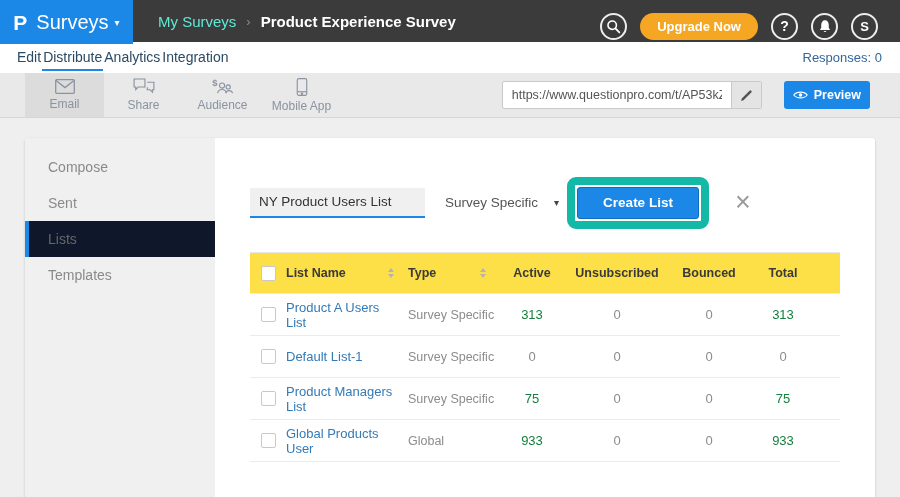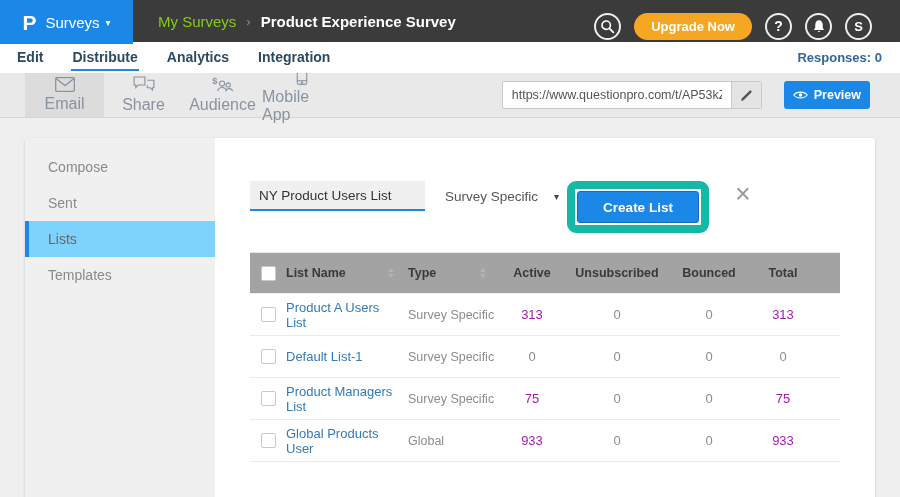--- a/index.html
+++ b/index.html
@@ -6,78 +6,78 @@
   html,body { margin:0; padding:0; }
   body {
     width:900px; height:497px; overflow:hidden;
     font-family:"Liberation Sans", sans-serif;
     background:#efefef; color:#333;
   }
   
   .header { height:42px; background:#3b3b3b; display:flex; align-items:flex-start; position:relative; z-index:3; }
   .logo-box { width:133px; height:44px; background:#1b87e6; color:#fff; display:flex; align-items:center; justify-content:center; gap:9px; cursor:pointer; flex-shrink:0; }
   .logo-p { font-size:21px; font-weight:bold; line-height:1; }
-  .logo-label { font-size:15px; }
+  .logo-label { font-size:20px; }
   .logo-caret { font-size:10px; margin-left:-3px; }
   .breadcrumb { margin-left:25px; height:42px; display:flex; align-items:center; gap:10px; font-size:15px; }
-  .crumb-parent { color:#84cc16; cursor:pointer; }
+  .crumb-parent { color:#5eead4; cursor:pointer; }
   .crumb-sep { color:#8d8d8d; font-size:13px; }
   .crumb-current { color:#fff; font-weight:bold; }
-  .header-right { margin-left:auto; height:52px; display:flex; align-items:center; gap:13px; padding-right:28px; }
+  .header-right { margin-left:auto; height:52px; display:flex; align-items:center; gap:13px; padding-right:22px; }
   .circle-btn { width:27px; height:27px; border-radius:50%; border:2px solid #ededed; color:#fff; display:flex; align-items:center; justify-content:center; cursor:pointer; flex-shrink:0; background:transparent; font-family:inherit; }
   .circle-btn .q { font-size:14px; font-weight:bold; }
   .circle-btn .s { font-size:13px; font-weight:bold; }
   .upgrade-btn { height:27px; border:none; border-radius:14px; background:#f5a623; color:#fff; font-weight:bold; font-size:13px; padding:0 17px; cursor:pointer; font-family:inherit; }
   
-  .tabbar { height:31px; background:#fff; display:flex; align-items:center; padding-left:16px; gap:27px; position:relative; z-index:2;font-weight:bold; }
+  .tabbar { height:31px; background:#fff; display:flex; align-items:center; padding-left:16px; position:relative; z-index:2; }
   .tab { font-size:14px; color:#2b4a63; cursor:pointer; padding:5px 1px 4px; border-bottom:2px solid transparent; }
   .tab.active { border-bottom-color:#1b87e6; }
   .responses { margin-left:auto; padding-right:18px; color:#33669a; font-size:13px; }
   
   .toolbar { height:45px; background:#e9e9e9; border-bottom:1px solid #d6d6d6; display:flex; align-items:stretch; padding-left:25px; }
   .channel { width:79px; display:flex; flex-direction:column; align-items:center; justify-content:center; gap:3px; color:#8a93a0; cursor:pointer; }
   .channel.active { background:#dcdcdc; }
-  .channel-label { font-size:16px; }
+  .channel-label { font-size:12px; }
   .url-group { margin-left:auto; display:flex; align-items:center; gap:22px; padding-right:30px; }
   .url-wrap { display:flex; align-items:stretch; height:28px; background:#fff; border:1px solid #c9c9c9; border-radius:2px; overflow:hidden; }
   .url-input { border:none; outline:none; width:228px; padding:0 9px; font-size:12.5px; color:#555; background:transparent; font-family:inherit; }
   .url-edit { width:30px; background:#e4e4e4; border-left:1px solid #c9c9c9; display:flex; align-items:center; justify-content:center; cursor:pointer; }
   .preview-btn { height:28px; border:none; border-radius:3px; background:#1b87e6; color:#fff; font-size:12.5px; font-weight:bold; display:flex; align-items:center; gap:6px; padding:0 9px; cursor:pointer; font-family:inherit; }
   
   .content { padding:20px 25px 0; height:379px; }
   .card { height:100%; background:#fff; border-radius:4px 4px 0 0; box-shadow:0 1px 3px rgba(0,0,0,0.18); display:flex; overflow:hidden; }
   .side { width:190px; flex-shrink:0; background:#f0f0f0; padding-top:11px; }
   .side-item { height:36px; display:flex; align-items:center; padding-left:19px; font-size:14px; color:#8a8a8a; cursor:pointer; border-left:4px solid transparent; }
-  .side-item.active { background:#7dd3fc; border-left-color:#1b87e6; color:#666; }
+  .side-item.active { background:#0f172a; border-left-color:#1b87e6; color:#666; }
   .email-block { margin-top:50px; padding:0 19px; }
   .email-head { display:flex; align-items:center; gap:12px; color:#3a3a3a; font-weight:bold; font-size:13.5px; }
   .progress-track { margin-top:22px; height:3px; background:#d9d9d9; position:relative; }
   .progress-fill { position:absolute; left:0; top:-1px; height:5px; background:#1b87e6; }
   .usage { margin-top:15px; font-size:12.5px; color:#555; }
   .upgrade-link { margin-top:9px; font-size:13px; color:#1b87e6; cursor:pointer; }
   
   .main { flex:1; padding:43px 0 0 35px; background:#fff; }
-  .form-row { display:flex; align-items:flex-start; height:43px; }
+  .form-row { display:flex; align-items:center; height:43px; }
   .name-input { width:175px; height:30px; background:#f0f0f0; border:none; border-bottom:2px solid #1b87e6; outline:none; padding:0 9px; font-size:13.5px; color:#333; font-family:inherit; }
   .type-select { margin-left:12px; width:130px; height:30px; display:flex; align-items:center; justify-content:space-between; padding:0 8px; color:#555; font-size:13.5px; cursor:pointer; }
   .select-caret { font-size:10px; color:#444; }
   .create-ring { border:8px solid #14b8a6; border-radius:9px; padding:2px; display:inline-block; }
   .create-btn { width:122px; height:32px; border:1px solid #0f6fc4; border-radius:3px; background:#1b87e6; color:#fff; font-size:13.5px; font-weight:bold; cursor:pointer; font-family:inherit; }
   .close-x { margin-left:26px; color:#9a9a9a; font-size:27px; line-height:1; cursor:pointer; }
   
   .table { margin-top:28px; width:590px; font-size:13px; }
   .trow { display:grid; grid-template-columns:36px 122px 92px 64px 106px 78px 70px; align-items:center; height:42px; border-bottom:1px solid #ebebeb; }
-  .thead { background:#a3a3a3; border-top:1px solid #e7e7e7; font-weight:bold; color:#3a3a3a; font-size:12.5px; }
+  .thead { background:#fde047; border-top:1px solid #e7e7e7; font-weight:bold; color:#3a3a3a; font-size:12.5px; }
   .c-check { display:flex; justify-content:center; }
   .checkbox { width:15px; height:15px; border:1px solid #c9c9c9; border-radius:2px; background:#fff; cursor:pointer; }
   .c-name { color:#337ab7; cursor:pointer; padding-right:6px; }
   .thead .c-name, .thead .c-type { color:#3a3a3a; cursor:pointer; display:flex; align-items:center; justify-content:space-between; padding-right:14px; }
   .c-type { color:#8c8c8c; font-size:12.5px; }
   .c-num { text-align:center; }
-  .link-num { color:#a21caf; }
+  .link-num { color:#15803d; }
   .muted-num { color:#8c8c8c; }
   .sort { display:inline-flex; flex-direction:column; gap:2px; }
   .sort i { width:0; height:0; border-left:3.5px solid transparent; border-right:3.5px solid transparent; }
   .sort .up { border-bottom:4px solid #b3b3b3; }
   .sort .down { border-top:4px solid #b3b3b3; }
   svg { display:block; }
 </style>
 </head>
 <body>
 

